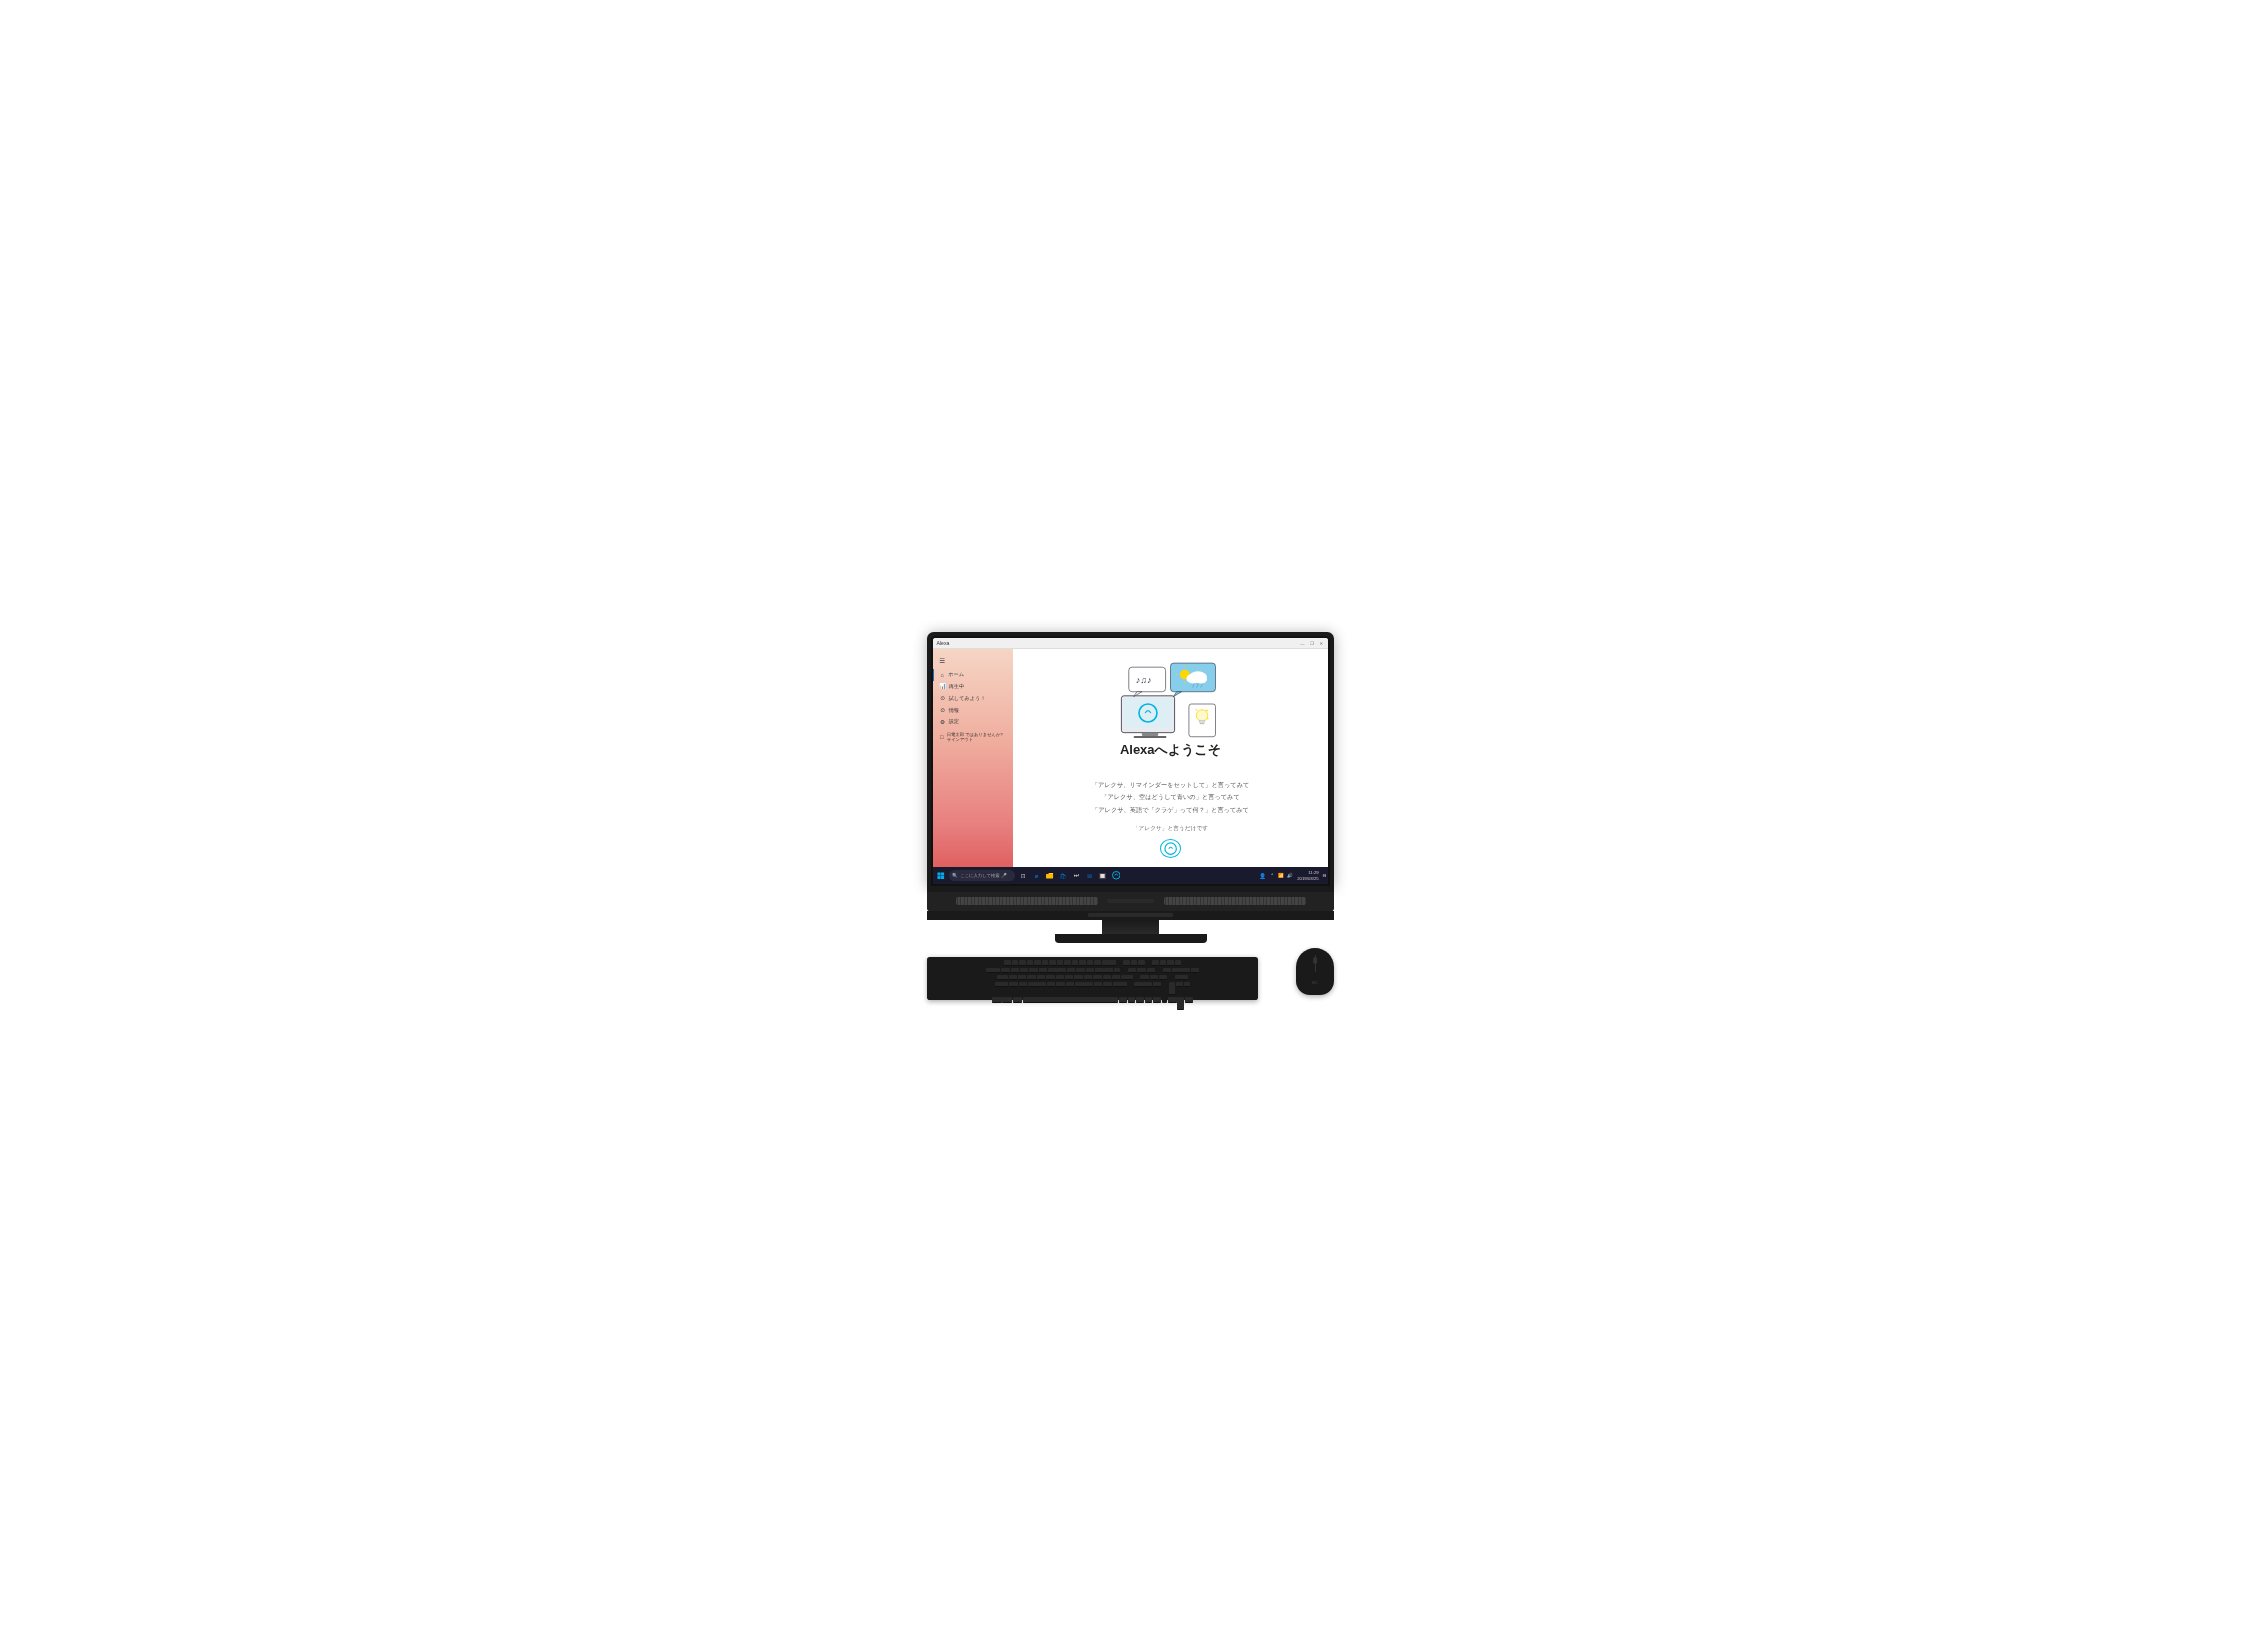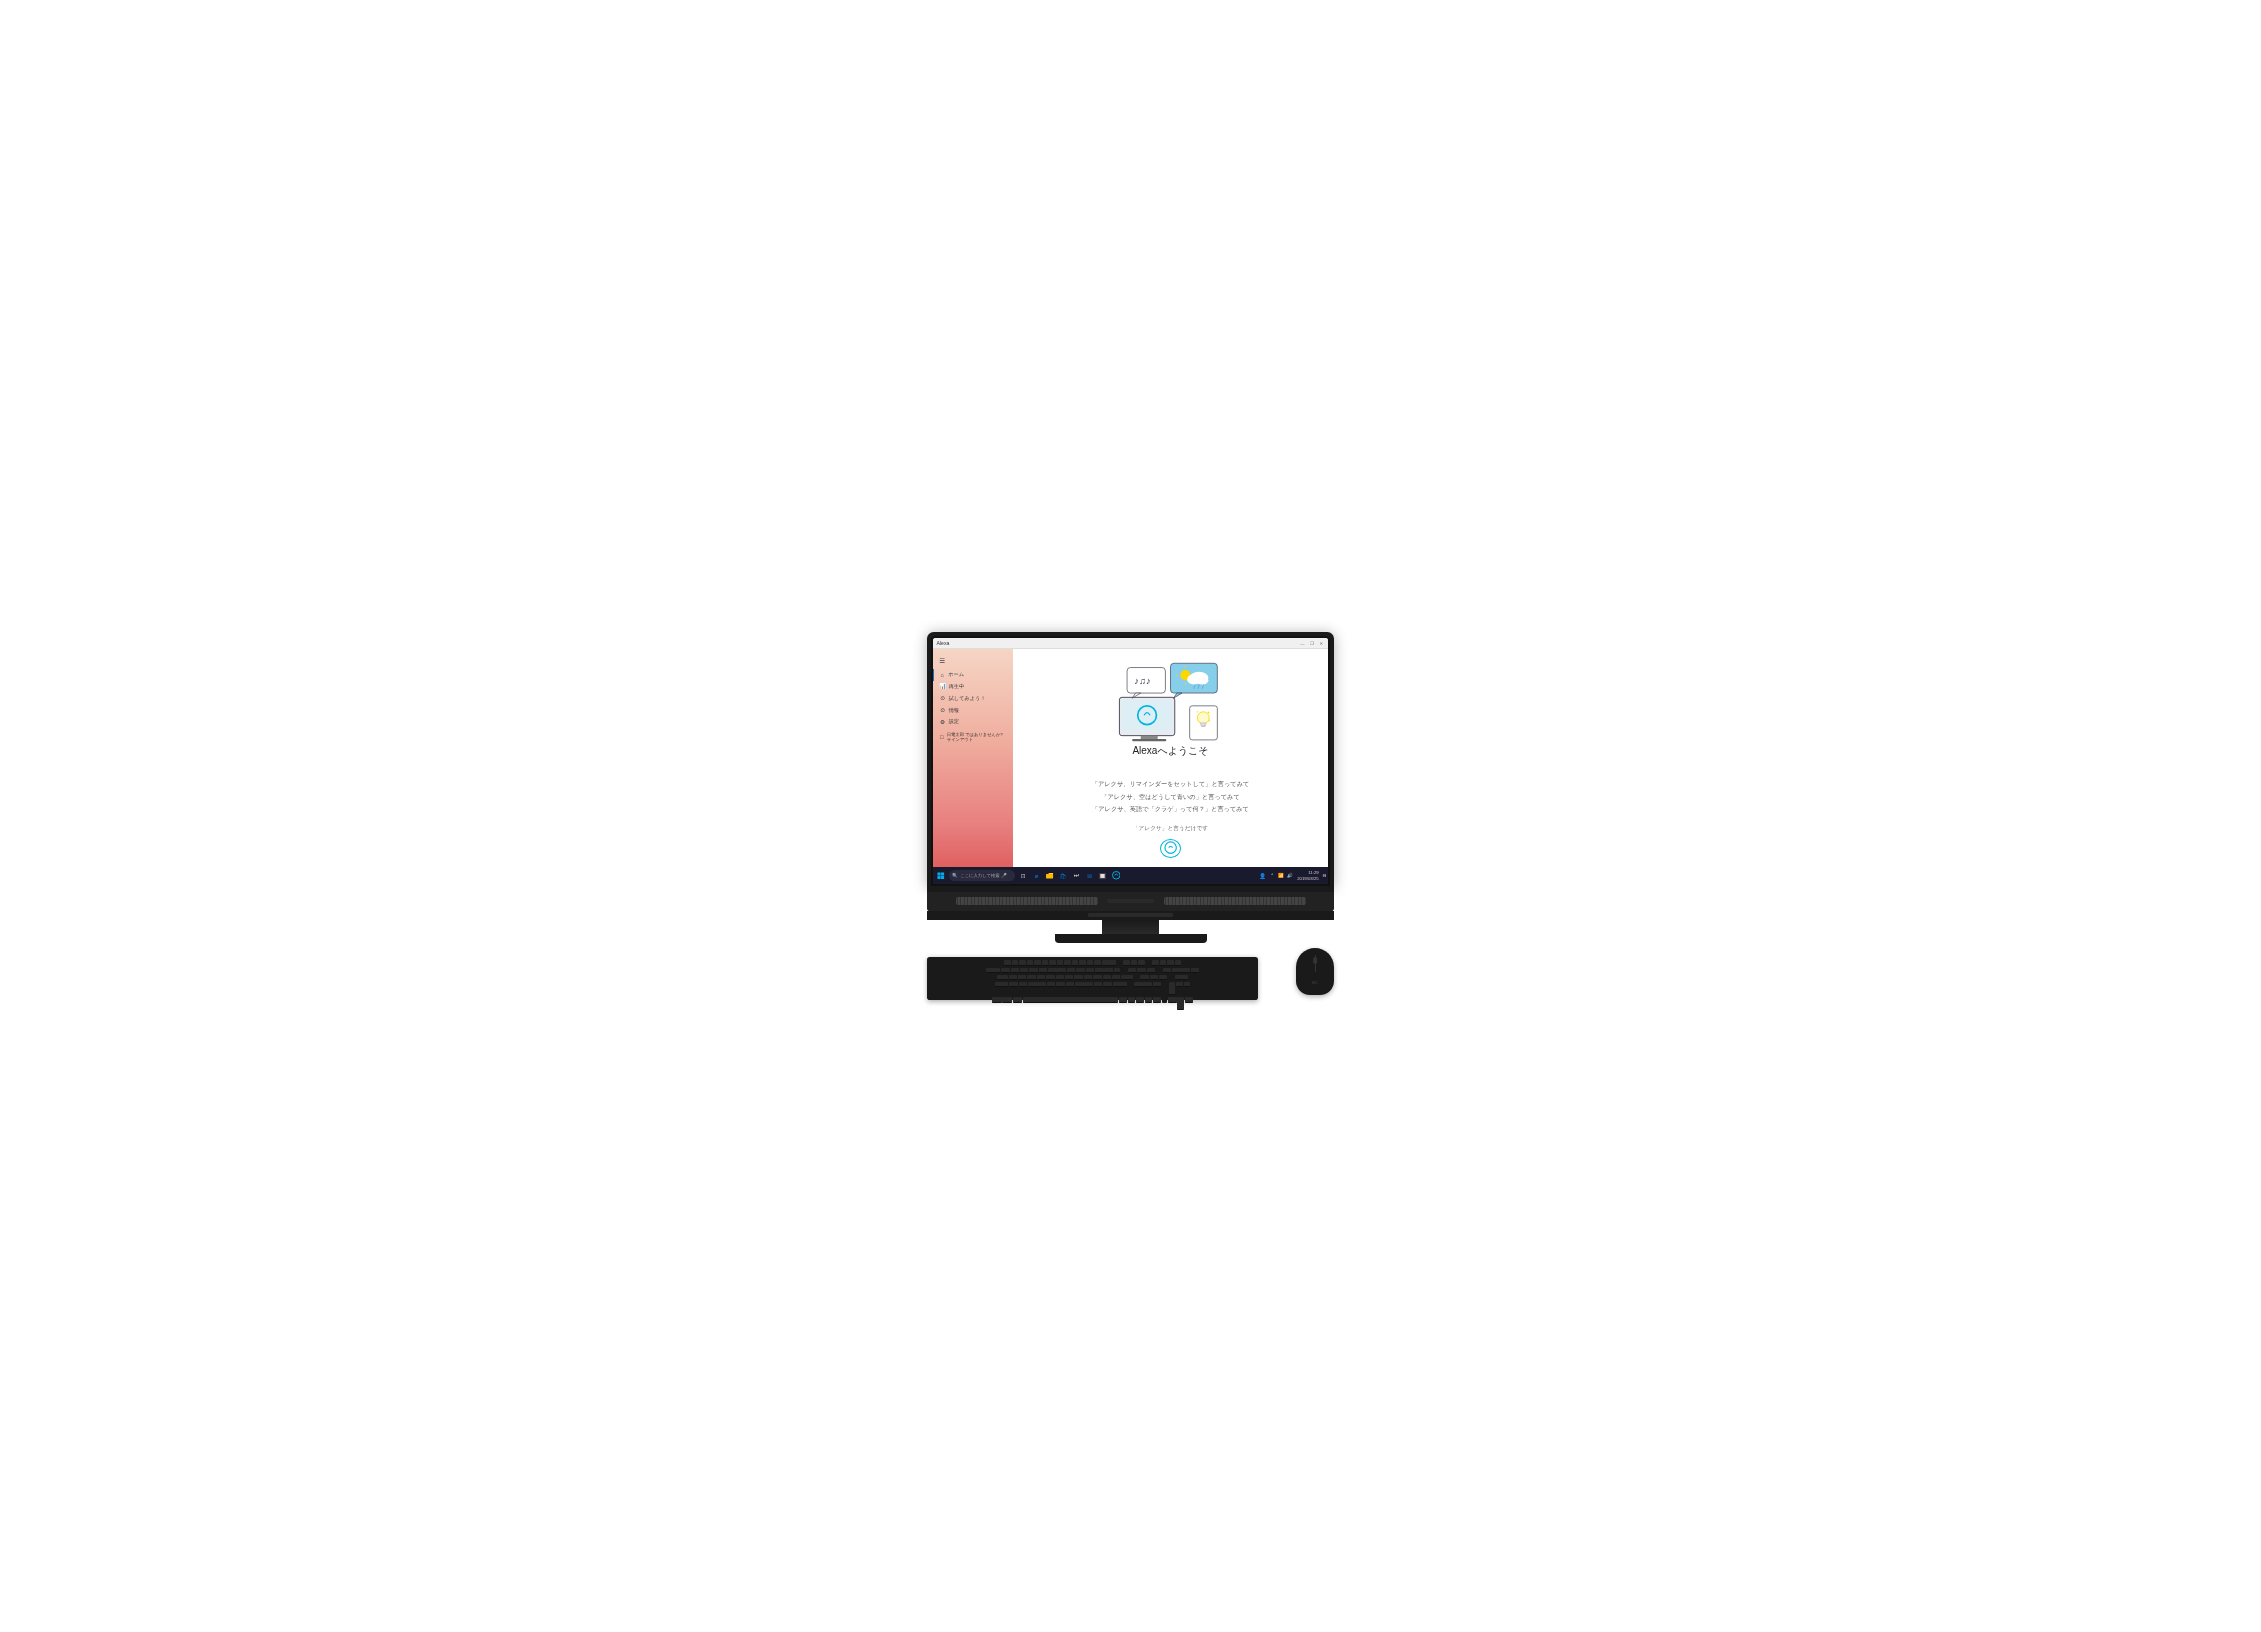--- a/index.html
+++ b/index.html
@@ -125,22 +125,22 @@
       align-items: center;
       justify-content: center;
       padding: 9.5px;
       position: relative;
     }
 
     .welcome-text-area {
       text-align: center;
     }
     .welcome-title {
-      font-size: 10px;
-      font-weight: 400;
+      font-size: 13px;
+      font-weight: 700;
       color: #222;
       margin-bottom: 20px;
     }
     .welcome-hint {
       font-size: 6.2px;
       color: #555;
       line-height: 2;
     }
 
     .alexa-voice-hint {

